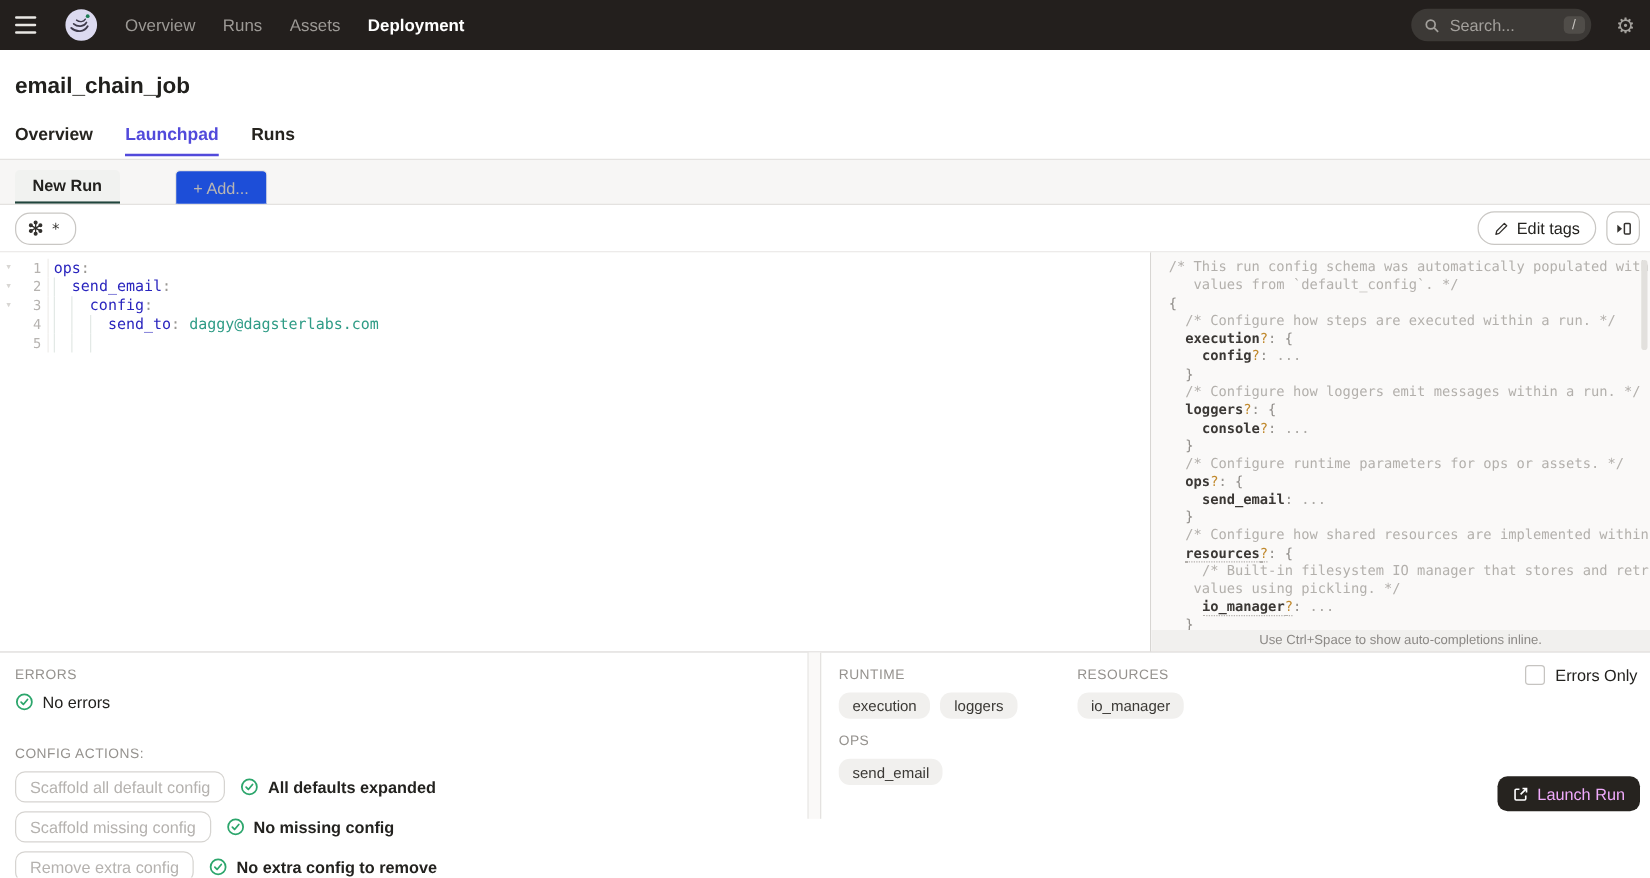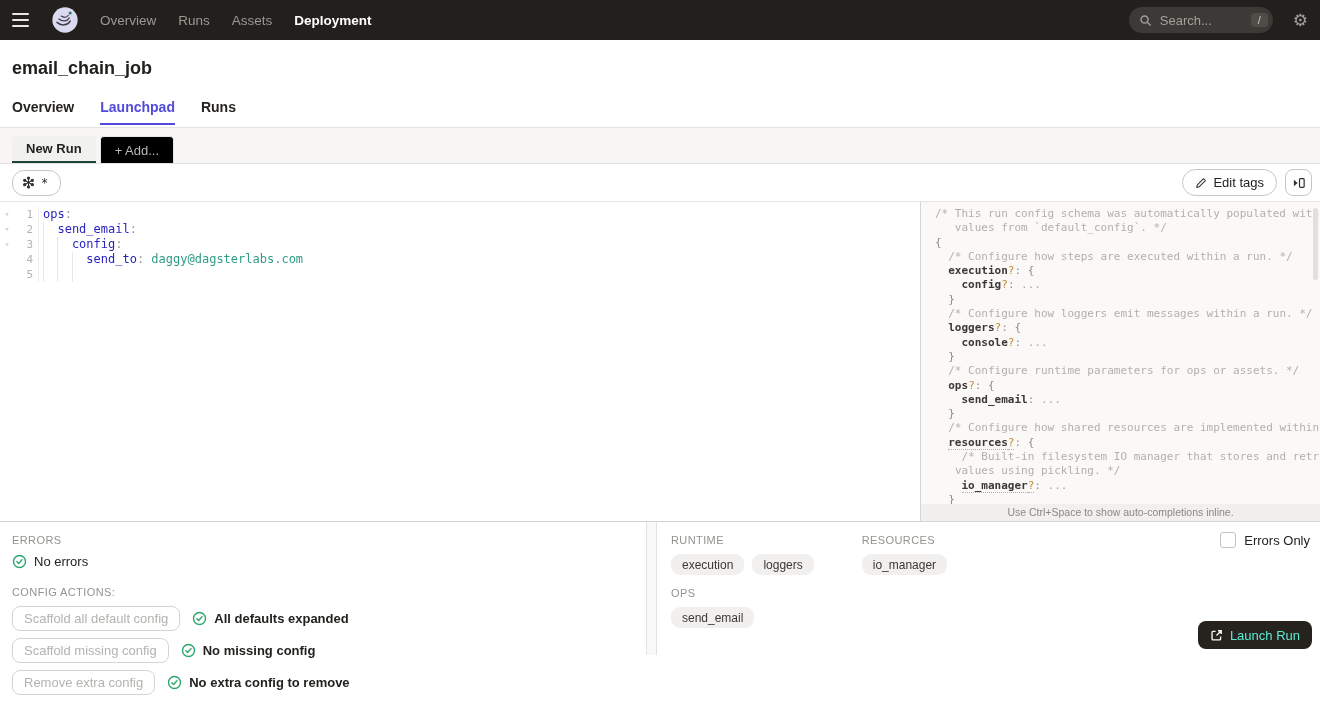--- a/index.html
+++ b/index.html
@@ -28,21 +28,21 @@
   .badge{ display:flex; align-items:center; gap:6px; background:#F1F0EE; border-radius:12px; height:24px; padding:0 10px; font-size:12.5px; color:#3B3935;}
   .badge a{ color:var(--blurple); text-decoration:none; cursor:pointer;}
   
   .tabs{ height:31px; display:flex; gap:26px; padding:0 12px; border-bottom:1px solid #E4E2E0; align-items:flex-start;}
   .tab{ font-size:14px; font-weight:600; color:#26241F; padding:2px 0 8px; cursor:pointer; border-bottom:2px solid transparent;}
   .tab.active{ color:var(--blurple); border-bottom-color:var(--blurple); }
   
   .runtabs{ height:36px; background:#F7F6F5; border-bottom:1px solid #E4E2E0; display:flex; align-items:flex-end; padding:0 0 0 12px; gap:4px;}
   .runtab{ height:27px; display:flex; align-items:center; padding:0 14px; font-size:13px; cursor:pointer; border-radius:4px 4px 0 0;}
   .runtab.active{ background:#F1F2F0; font-weight:700; color:#23221F; border-bottom:2.5px solid var(--teal); }
-  .runtab.ghost{ background:#000000; border:1px solid #E8E6E4; border-bottom:none; color:#B9B6B3; }
+  .runtab.ghost{ background:#1d4ed8; border:1px solid #E8E6E4; border-bottom:none; color:#B9B6B3;margin-left:40px; }
   
   .oprow{ height:38px; display:flex; align-items:center; padding:0 8px 0 12px; border-bottom:1px solid #E7E5E3; background:#fff;}
   .opsel{ display:flex; align-items:center; gap:6px; border:1px solid #C9C7C4; border-radius:12px; height:26px; padding:0 12px 0 9px; cursor:text;}
   .opsel .star{ font-family:"DejaVu Sans Mono", monospace; font-size:12px; color:#33312E;}
   .oprow .spacer{ flex:1;}
   .btn-outline{ display:flex; align-items:center; gap:6px; border:1px solid #C9C7C4; background:#fff; border-radius:14px; height:27px; padding:0 12px; font-size:13px; color:#23221F; cursor:pointer;}
   .btn-icon{ width:27px; height:27px; border:1px solid #C9C7C4; background:#fff; border-radius:8px; margin-left:8px; display:flex; align-items:center; justify-content:center; cursor:pointer;}
   
   .editors{ height:319px; display:flex; }
   .editor-left{ width:920px; background:#fff; overflow:hidden; padding-top:5px;}
@@ -65,30 +65,30 @@
   .sline .d{ color:#ABA8A4; }
   .sline .u{ border-bottom:1px dotted #B3B0AC; }
   .hintbar{ position:absolute; left:0; right:0; bottom:0; height:17px; background:#F1F0EE; text-align:center; font-size:10.5px; color:#8B8885; line-height:17px;}
   .scrollthumb{ position:absolute; right:2px; top:6px; width:5px; height:72px; border-radius:3px; background:#E2E0DD;}
   
   .bottom{ height:134px; border-top:1px solid #D6D4D2; display:flex; }
   .bl{ width:647px; border-right:1px solid #E4E2E0; padding:12px 12px 0; }
   .bsplit{ width:10px; background:#FAF9F8; border-right:1px solid #E4E2E0;}
   .br{ flex:1; position:relative; padding:12px 12px 0 14px;}
   .caps{ font-size:11px; color:#95928E; letter-spacing:.4px; margin-bottom:8px;}
-  .statusrow{ display:flex; align-items:center; gap:7px; font-size:13px; color:#23221F; margin-bottom:17px;}
+  .statusrow{ display:flex; align-items:center; gap:7px; font-size:13px; color:#23221F; margin-bottom:28px;}
   .actionrow{ display:flex; align-items:center; gap:12px; margin-bottom:7px;}
   .actbtn{ border:1px solid #D6D4D1; background:#fff; border-radius:8px; height:25px; padding:0 11px; font-size:13px; color:#B5B2AF; font-family:"Liberation Sans",sans-serif; cursor:pointer;}
   .actstatus{ display:flex; align-items:center; gap:7px; font-size:13px; color:#23221F; font-weight:600;}
   .chiprow{ display:flex; gap:8px; margin-bottom:12px;}
   .chip{ background:#F1F0EE; border-radius:9px; height:21px; display:flex; align-items:center; padding:0 11px; font-size:12px; color:#3B3935; cursor:pointer;}
   .cols{ display:flex; gap:48px;}
   .erronly{ position:absolute; top:10px; right:10px; display:flex; align-items:center; gap:8px; font-size:13px; color:#23221F; cursor:pointer;}
   .cbox{ width:16px; height:16px; border:1.5px solid #C6C4C1; border-radius:3px; background:#fff;}
-  .launch{ position:absolute; right:8px; bottom:6px; background:var(--launch); color:#5eead4; border:none; border-radius:8px; height:28px; display:flex; align-items:center; gap:7px; padding:0 12px; font-size:13px; font-family:"Liberation Sans",sans-serif; cursor:pointer;}
+  .launch{ position:absolute; right:8px; bottom:6px; background:var(--launch); color:#f0abfc; border:none; border-radius:8px; height:28px; display:flex; align-items:center; gap:7px; padding:0 12px; font-size:13px; font-family:"Liberation Sans",sans-serif; cursor:pointer;}
   svg{ display:block; }
 </style>
 </head>
 <body>
 
 <div class="topbar">
   <div class="hamburger">
       <span></span>
       <span></span>
       <span></span>

